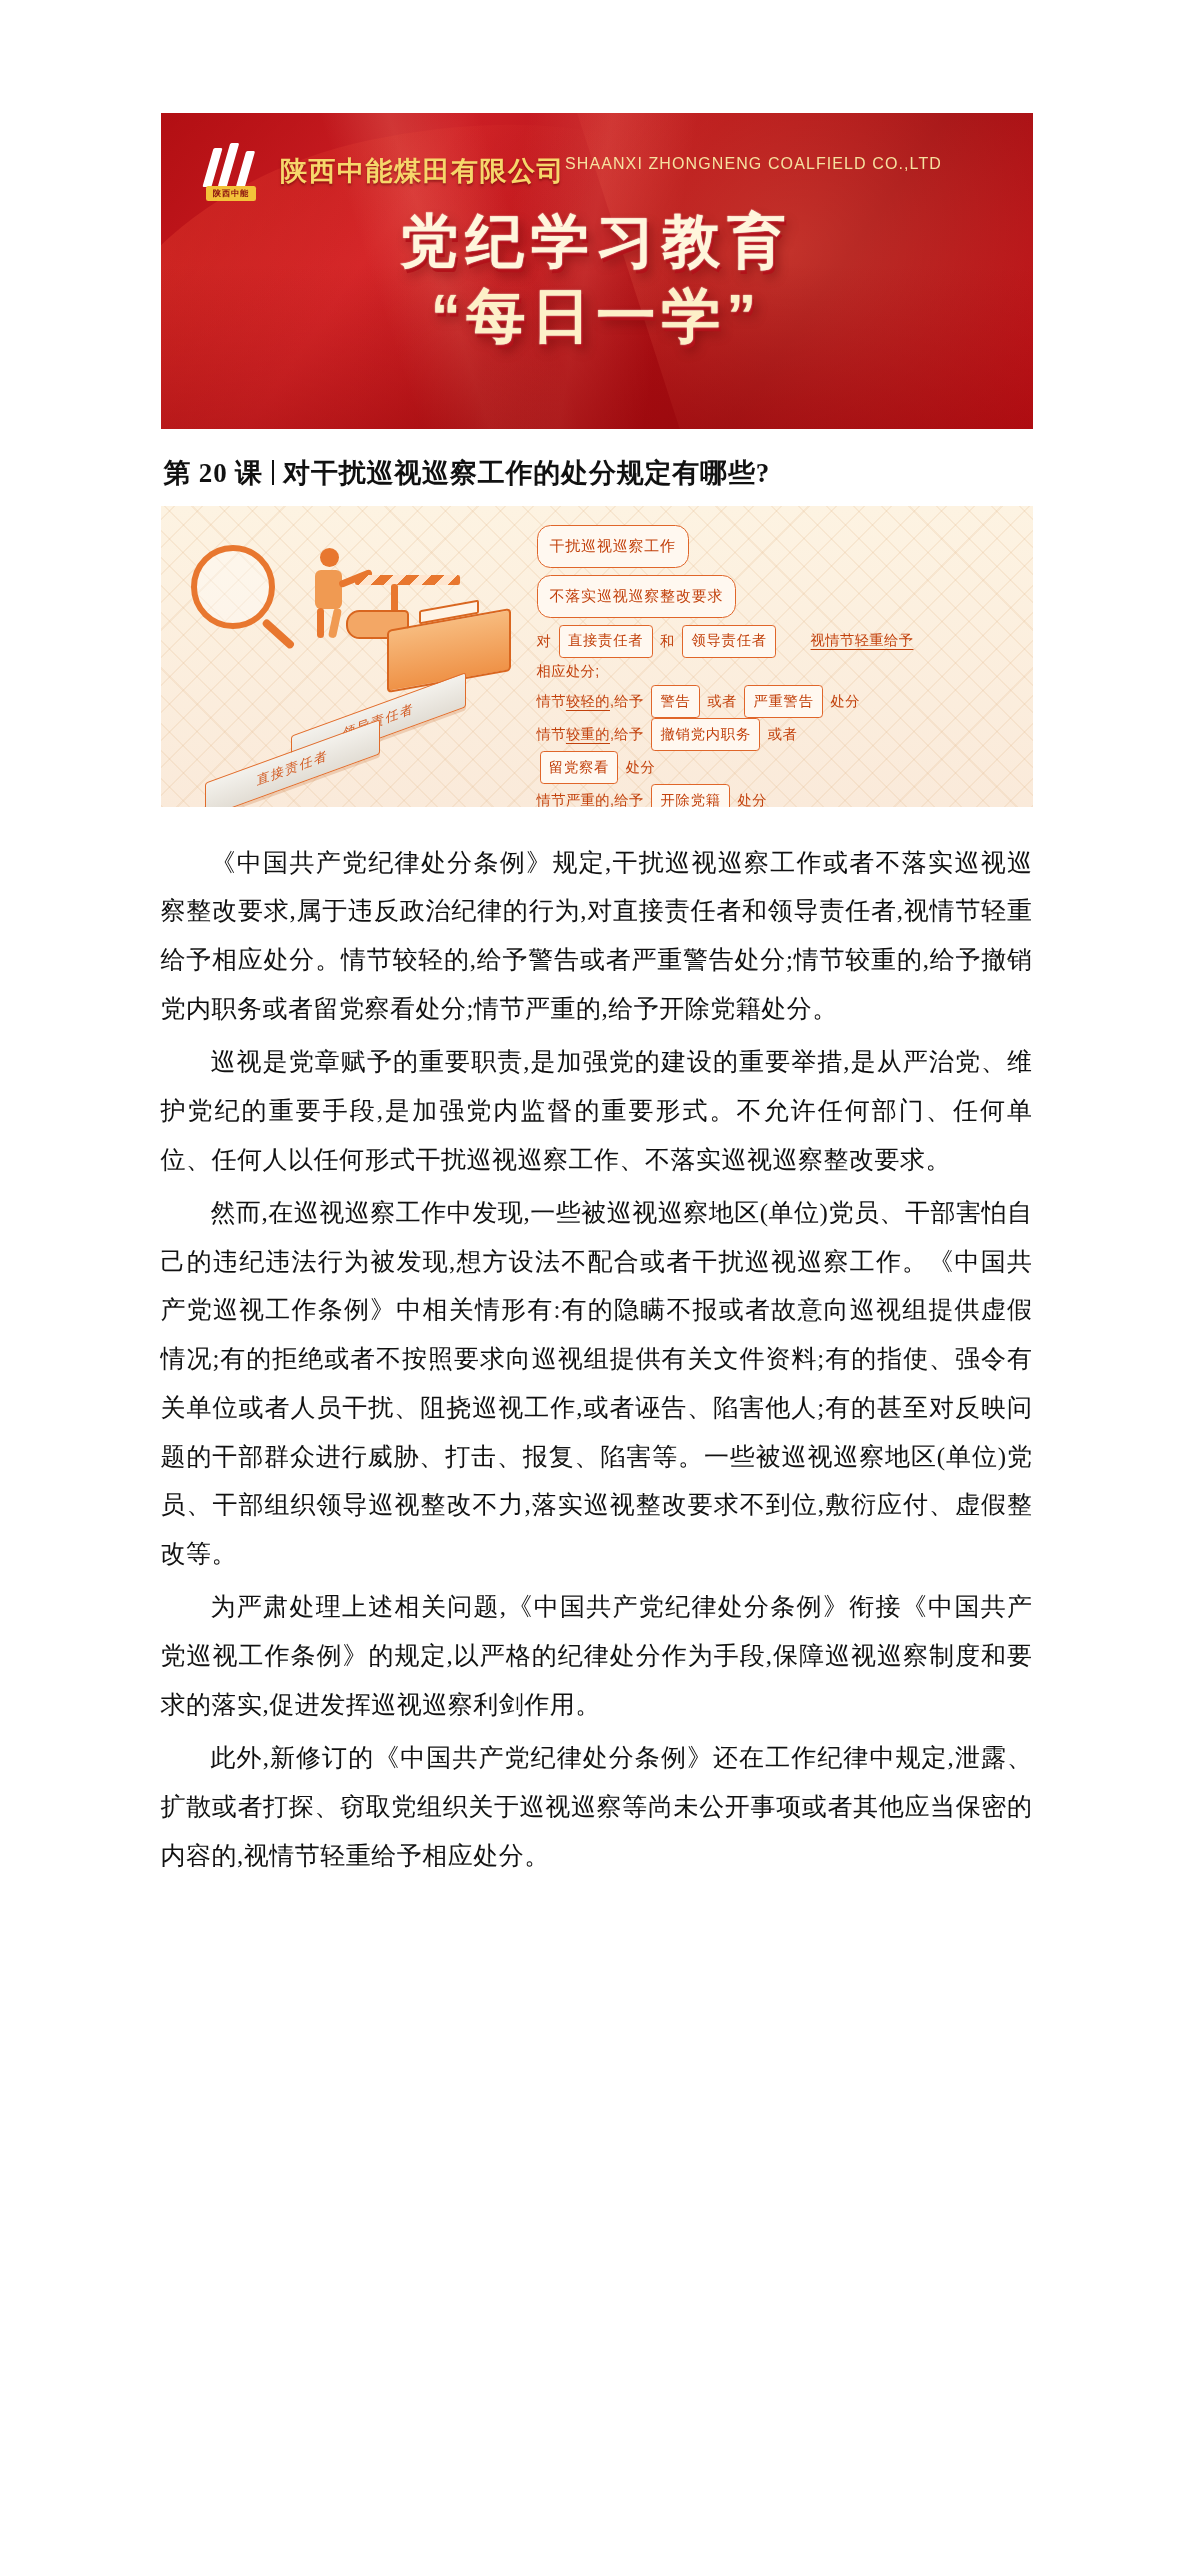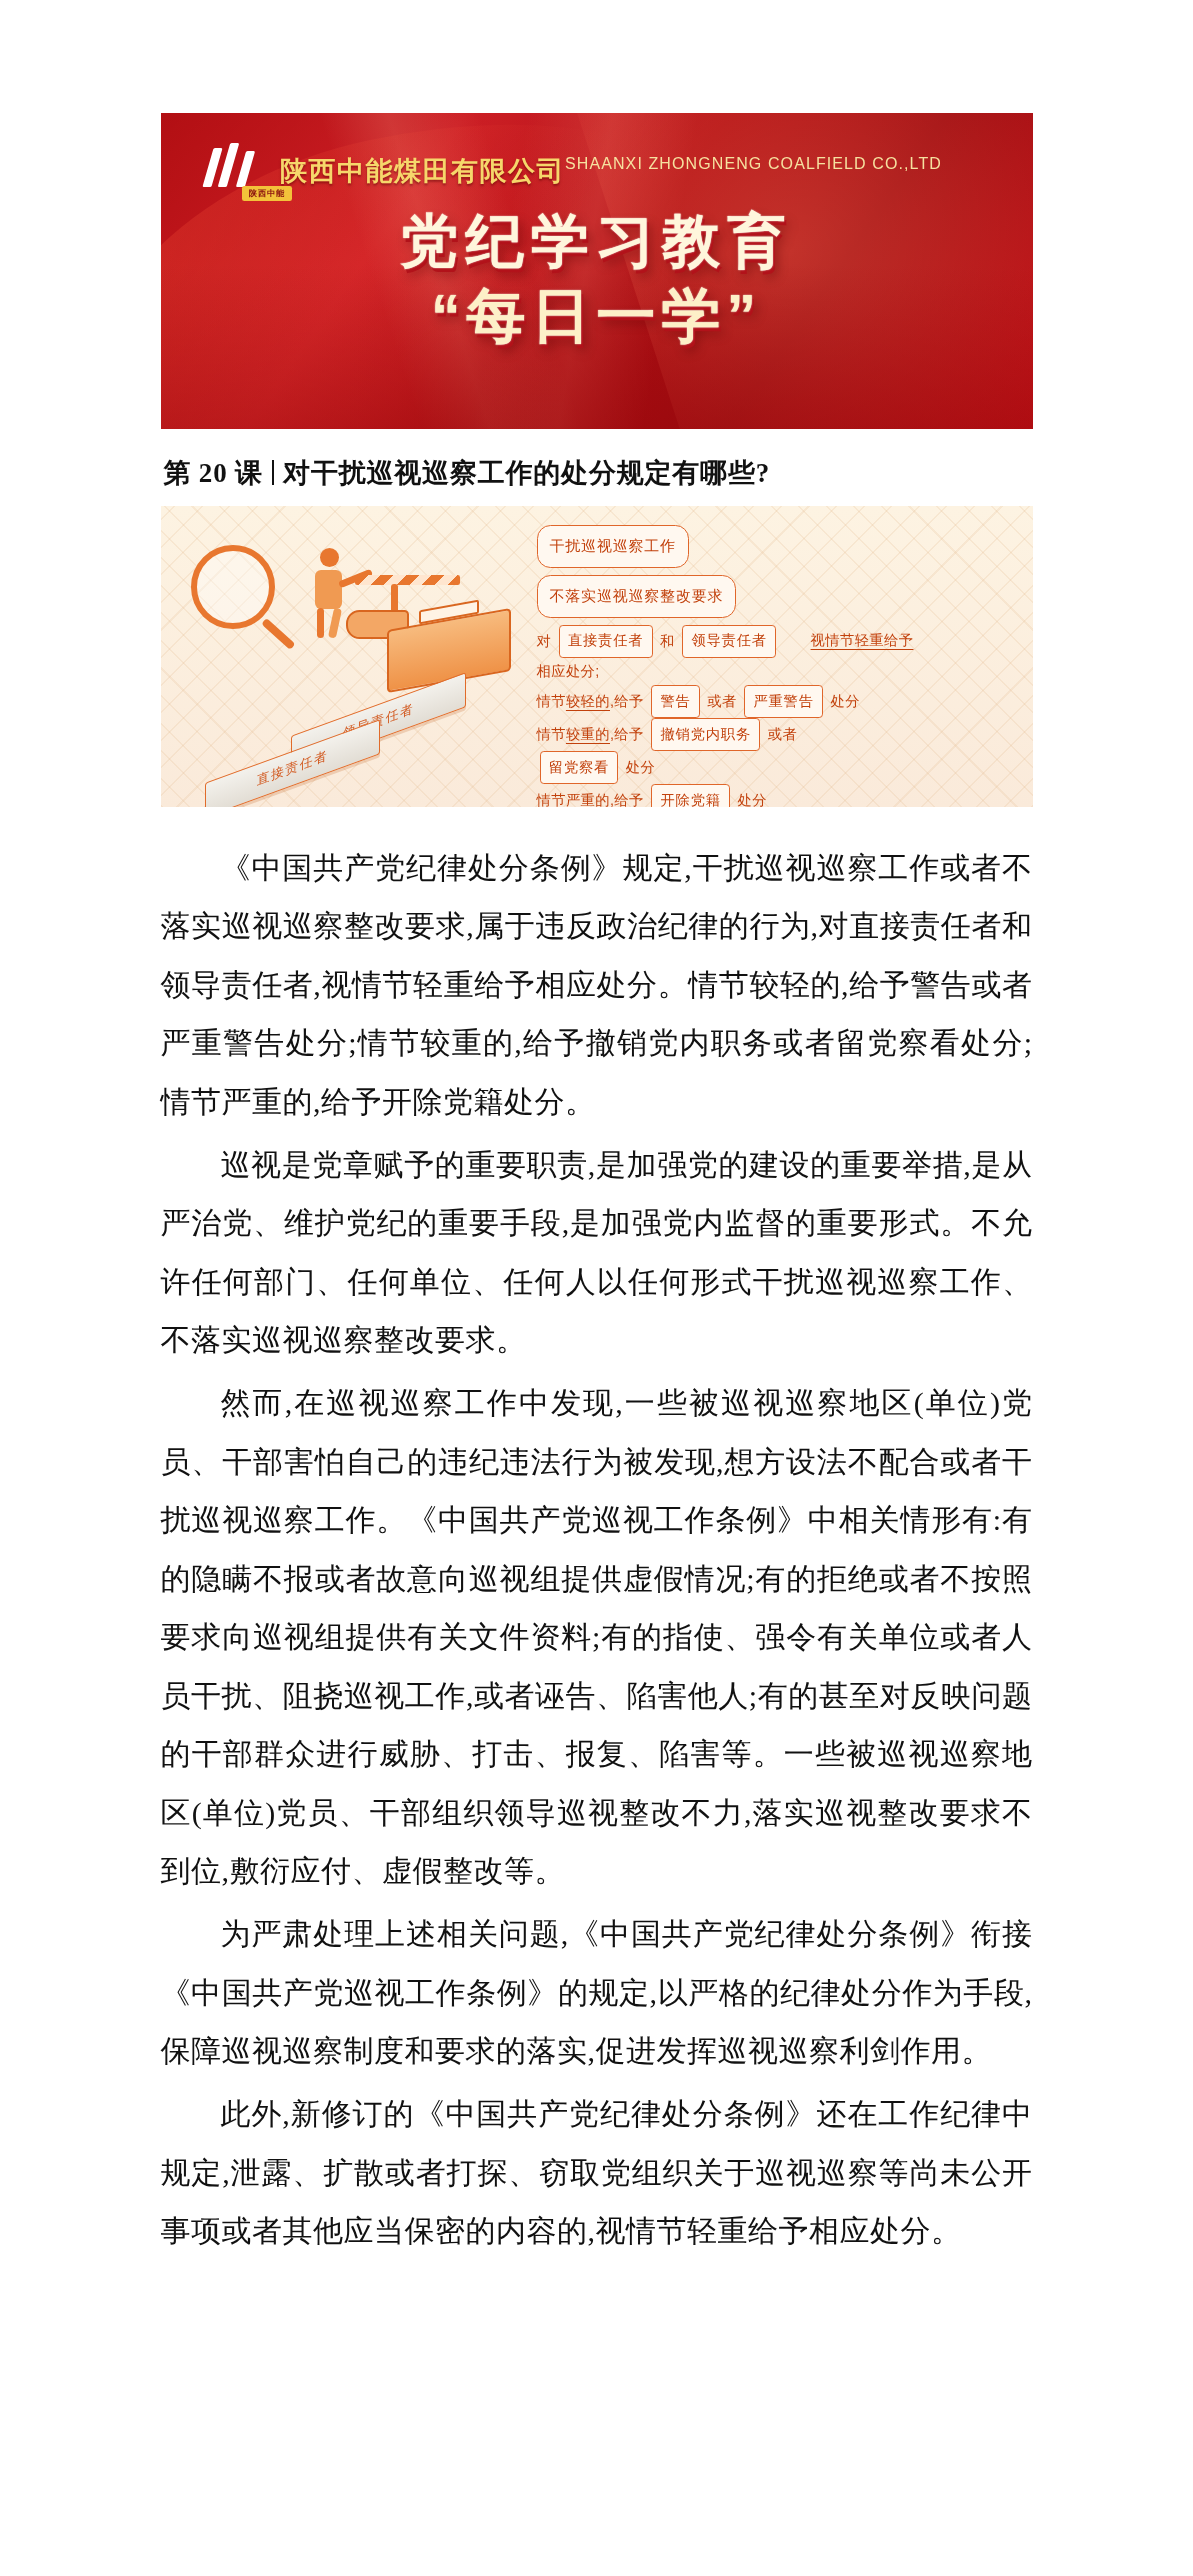--- a/index.html
+++ b/index.html
@@ -97,21 +97,20 @@
     width: 50px; height: 15px;
     background: #f3c23a;
     border-radius: 2.3px;
     color: #8a1010;
     font-family: "Liberation Sans", sans-serif;
     font-size: 8.3px;
     line-height: 15px;
     text-align: center;
     letter-spacing: 0.8px;
     font-weight: bold;
-    margin-left: 36px;
   }
   .logo-text { display: flex; flex-direction: row; justify-content: center; }
   .logo-cn {
     font-family: "Liberation Sans", sans-serif;
     font-size: 27px;
     font-weight: bold;
     color: #f6d76b;
     letter-spacing: 1.5px;
     text-shadow: 0 1.5px 2.3px rgba(90,0,0,0.5);
     white-space: nowrap;
@@ -316,21 +315,21 @@
     line-height: 1.95;
     color: #c2410c;
     letter-spacing: 0.4px;
   }
   .u { text-decoration: underline; text-underline-offset: 3.8px; margin-left: 27px; }
   .bold-u { font-weight: normal; text-decoration: underline; text-underline-offset: 3.8px; }
 
   
   .body-text {
     margin-top: 32px;
-    font-size: 30px;
+    font-size: 25px;
     line-height: 1.95;
     letter-spacing: 0.5px;
     text-align: justify;
     color: #111;
     font-family: "Liberation Serif", "DejaVu Serif", serif;
   }
   .body-text p {
     margin: 0 0 4.5px 0;
     text-indent: 2em;
   }

